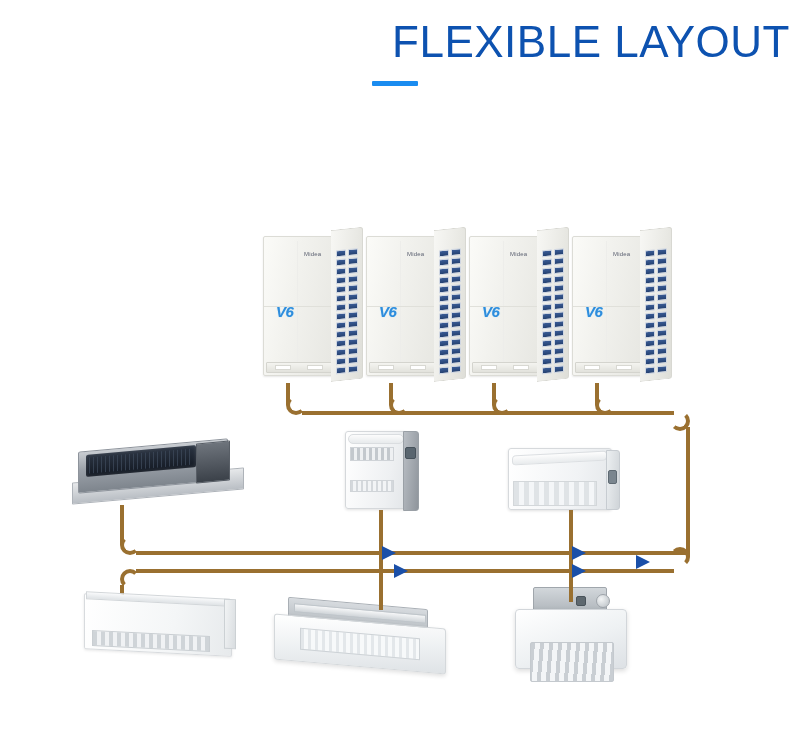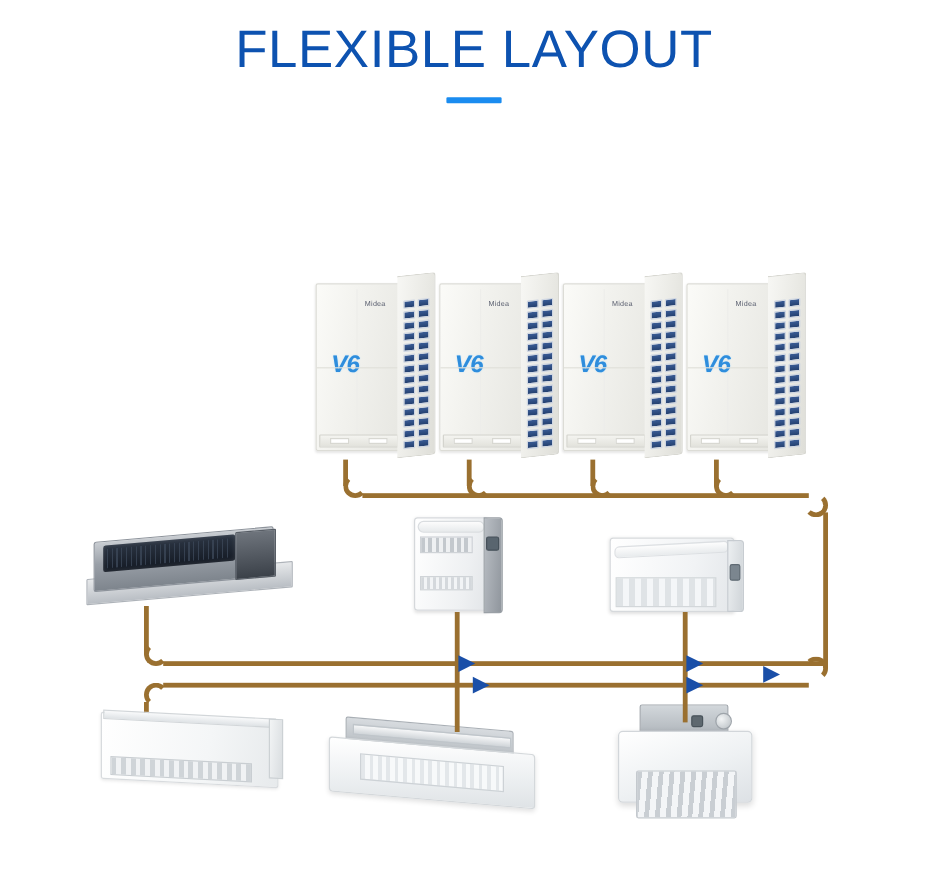--- a/index.html
+++ b/index.html
@@ -61,22 +61,22 @@
   }
   .odu .grille i {
     display:block; height: 7px; background: linear-gradient(180deg,#3a5c96,#24406f);
     border-radius: 1px; border: 0.5px solid #cfd6e2;
   }
   .odu .logo {
     position: absolute; left: 40px; top: 14px; font-size: 6px; color: #5d6272;
     letter-spacing: .2px; white-space: nowrap;
   }
   .odu .vlogo {
-    position: absolute; left: 12px; top: 56px;
-    font-size: 20px; font-weight: 700; font-style: italic;
+    position: absolute; left: 12px; top: 66px;
+    font-size: 15px; font-weight: 700; font-style: italic;
     color: #2f8ddc; letter-spacing: -0.5px;
     text-shadow: 0 0 1px rgba(120,200,255,.8);
   }
   .odu .feet {
     position: absolute; left: 2px; bottom: 2px; width: 66px; height: 11px;
     background: linear-gradient(180deg,#f4f4f0,#e2e2dc);
     border: 1px solid #d4d4ce; border-radius: 1px;
     display:flex; align-items:center; justify-content:space-around;
   }
   .odu .feet span{ display:block; width:16px; height:5px; background:#fff; border:1px solid #d8d8d2;}
@@ -266,21 +266,21 @@
     border-bottom: 7px solid transparent;
     border-left: 14px solid #1a4fa8;
   }
 </style>
 </head>
 <body>
 
 <div id="page">
 
   <div class="header">
-    <div class="title" style="color: rgb(13, 82, 176);">FLEXIBLE LAYOUT</div>
+    <div class="title" style="color: rgb(13, 82, 176); text-align: right;">FLEXIBLE LAYOUT</div>
     <div class="accent-bar" style="background: rgb(26, 140, 240);"></div>
   </div>
 
   <div class="diagram">
 
     <div class="odu" style="left:263px; top:25px;">
       <div class="body">
         <div class="logo">Midea</div>
         <div class="vlogo">V6</div>
         <div class="feet">

